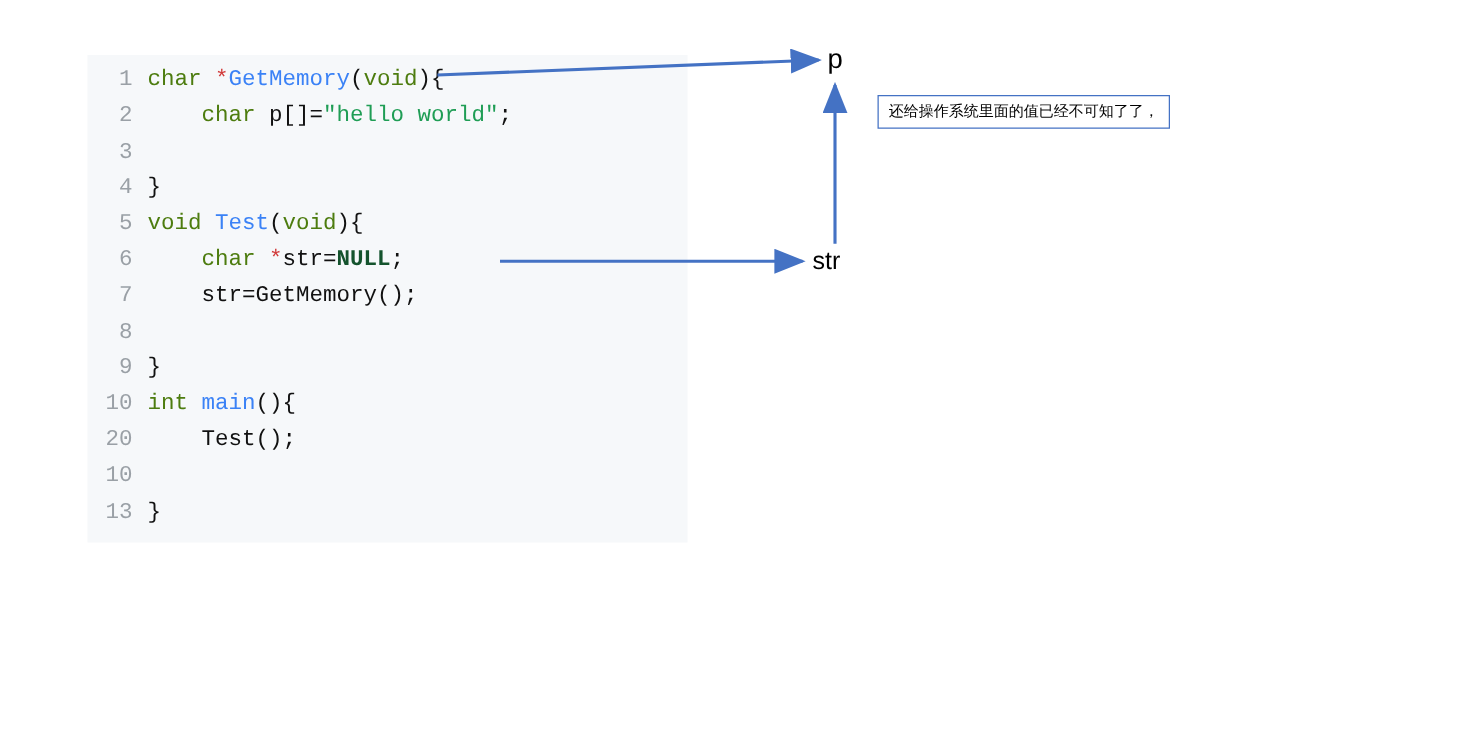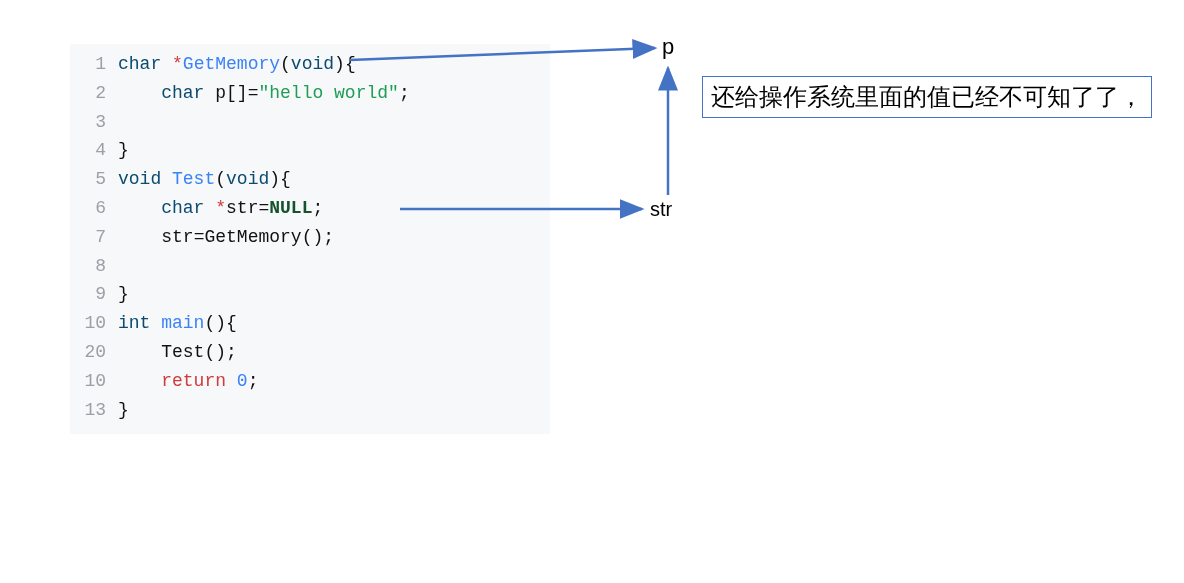--- a/index.html
+++ b/index.html
@@ -28,21 +28,21 @@
   }
   .gutter {
     width: 36px;
     text-align: right;
     color: #9aa0a6;
     padding-right: 12px;
     user-select: none;
     font-variant-numeric: tabular-nums;
   }
   .code-content { flex: 1; }
-  .tok-type    { color: #0c4a6e; }              
+  .tok-type    { color: #4d7c0f; }              
   .tok-func    { color: #3b82f6; }              
   .tok-var     { color: #111111; }
   .tok-str     { color: #1f9d55; }              
   .tok-kw      { color: #d13b3b; }              
   .tok-null    { color: #14532d; font-weight: 600; }
   .tok-num     { color: #3b82f6; }
   .tok-op      { color: #111111; }
   .tok-star    { color: #d13b3b; }
   .label-p {
     position: absolute;
@@ -59,21 +59,21 @@
     font-size: 20px;
     font-family: Arial, sans-serif;
     color: #000000;
   }
   .note-box {
     position: absolute;
     left: 702px;
     top: 76px;
     border: 1.5px solid #4472c4;
     padding: 4px 8px;
-    font-size: 24px;
+    font-size: 12px;
     font-family: "PingFang SC", "Microsoft YaHei", Arial, sans-serif;
     color: #000000;
     white-space: nowrap;
   }
   svg.overlay {
     position: absolute;
     left: 0;
     top: 0;
     width: 1184px;
     height: 583px;
@@ -96,21 +96,21 @@
     <div class="code-line"><span class="gutter">2</span><span class="code-content">    <span class="tok-type">char </span><span class="tok-var">p</span><span class="tok-op">[]=</span><span class="tok-str">"hello world"</span><span class="tok-op">;</span></span></div>
     <div class="code-line"><span class="gutter">3</span></div>
     <div class="code-line"><span class="gutter">4</span><span class="code-content"><span class="tok-op">}</span></span></div>
     <div class="code-line"><span class="gutter">5</span><span class="code-content"><span class="tok-type">void </span><span class="tok-func">Test</span><span class="tok-op">(</span><span class="tok-type">void</span><span class="tok-op">){</span></span></div>
     <div class="code-line"><span class="gutter">6</span><span class="code-content">    <span class="tok-type">char </span><span class="tok-star">*</span><span class="tok-var">str</span><span class="tok-op">=</span><span class="tok-null">NULL</span><span class="tok-op">;</span></span></div>
     <div class="code-line"><span class="gutter">7</span><span class="code-content">    <span class="tok-var">str</span><span class="tok-op">=</span><span class="tok-var">GetMemory</span><span class="tok-op">();</span></span></div>
     <div class="code-line"><span class="gutter">8</span></div>
     <div class="code-line"><span class="gutter">9</span><span class="code-content"><span class="tok-op">}</span></span></div>
     <div class="code-line"><span class="gutter">10</span><span class="code-content"><span class="tok-type">int </span><span class="tok-func">main</span><span class="tok-op">(){</span></span></div>
     <div class="code-line"><span class="gutter">20</span><span class="code-content">    <span class="tok-var">Test</span><span class="tok-op">();</span></span></div>
-    <div class="code-line"><span class="gutter">10</span><span class="code-content">    <span class="tok-kw">return </span><span class="tok-num">0</span><span class="tok-op">;</span></span></div>
+    <div class="code-line"><span class="gutter">10</span></div>
     <div class="code-line"><span class="gutter">13</span><span class="code-content"><span class="tok-op">}</span></span></div>
   </div>
 
 <div class="label-p">p</div>
 <div class="label-str">str</div>
 <div class="note-box">还给操作系统里面的值已经不可知了了，</div>
 
 <svg class="overlay">
   <defs>
     <marker id="arrowhead" markerWidth="10" markerHeight="8" refX="9" refY="4" orient="auto" markerUnits="strokeWidth">

